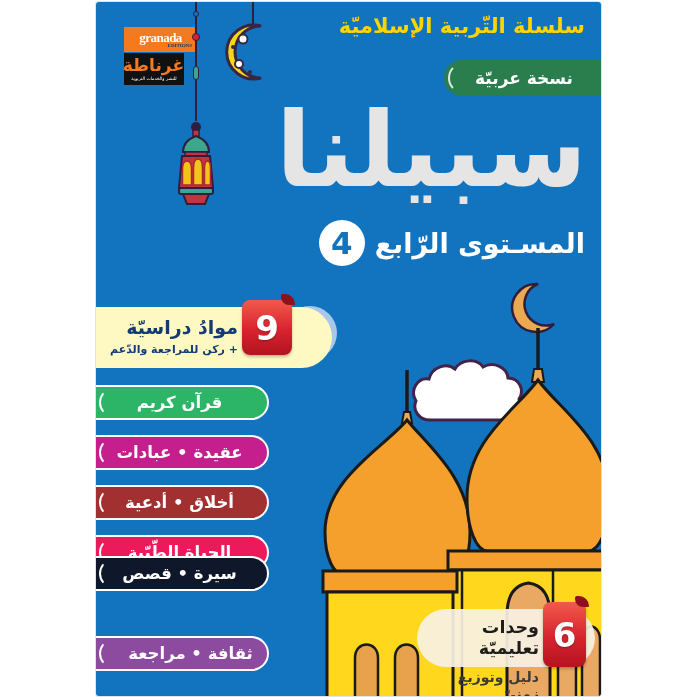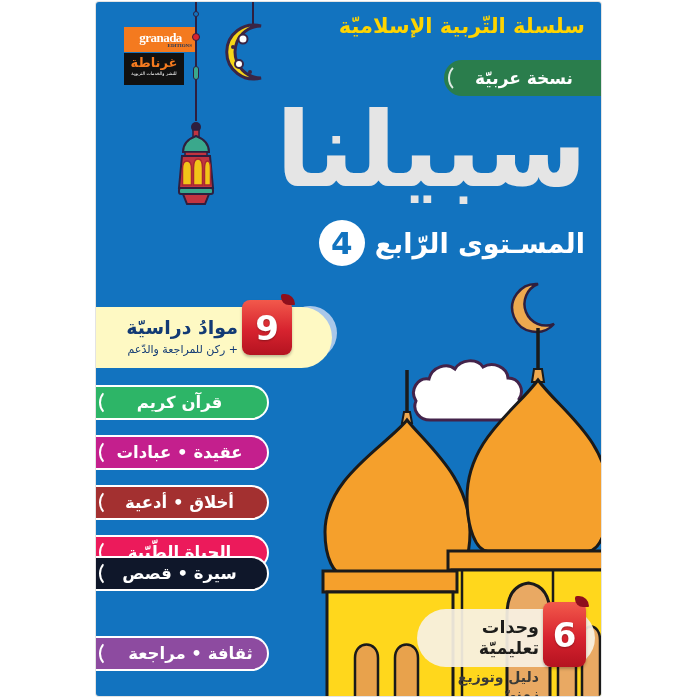--- a/index.html
+++ b/index.html
@@ -9,21 +9,21 @@
   .cover { position:absolute; left:96px; top:2px; width:505px; height:694px;
            border-radius:3px; overflow:hidden; box-shadow:0 0 0 1px #e3e3e3; }
 
   
   .logo-granada { position:absolute; left:28px; top:25px; width:73px; height:25px;
                   background:#f47a1f; color:#fff; text-align:center; line-height:1; padding-top:4px;font-family:Liberation Serif, serif; }
   .logo-granada .g-name { font-size:13px; font-weight:bold; letter-spacing:-0.5px; }
   .logo-granada .g-type { font-size:5px; color:#16355e; text-align:right; padding-right:5px; margin-top:-1px; font-weight:bold; }
   .logo-arabic { position:absolute; left:28px; top:51px; width:60px; height:32px;
                  background:#111111; text-align:center; padding-top:3px; line-height:1.15; }
-  .logo-arabic .a-name { font-size:13px; font-weight:bold; color:#f47a1f; }
+  .logo-arabic .a-name { font-size:17px; font-weight:bold; color:#f47a1f; }
   .logo-arabic .a-tag  { font-size:4.5px; color:#ffffff; }
 
   
   .string { position:absolute; top:0; width:2px; background:#2e1f3f; }
   .string-1 { left:99px; height:119px; }
   .string-2 { left:156px; height:24px; }
   .bead { position:absolute; left:50%; transform:translateX(-50%); border:1.5px solid #2e1f3f; }
   .bead-knot { top:9px;  width:6px;  height:6px;  border-radius:50%; background:#1273bf; }
   .bead-red  { top:31px; width:8px;  height:8px;  border-radius:50%; background:#d7232f; }
   .bead-teal { top:64px; width:6px;  height:14px; border-radius:4px; background:#3aa88c; }
@@ -53,21 +53,21 @@
             display:flex; align-items:center; justify-content:center; z-index:3; }
   .ribbon::before { content:""; position:absolute; top:-6px; right:-3px; width:14px; height:11px;
             background:#8f0f1c; border-radius:2px 10px 1px 8px; z-index:-1; }
   .ribbon .num { color:#ffffff; font-weight:800; font-size:34px; text-shadow:0 1px 2px rgba(0,0,0,.3); }
 
   
   .subjects-badge { position:absolute; left:0; top:305px; width:236px; height:61px;
                     border-radius:0 31px 31px 0; z-index:2; }
   .subjects-badge .texts { position:absolute; left:6px; top:9px; width:136px; text-align:right; line-height:1.25; }
   .subjects-label { font-size:19px; font-weight:bold; }
-  .subjects-sub   { font-size:11px; font-weight:normal; margin-top:3px; }
+  .subjects-sub   { font-size:11px; font-weight:bold; margin-top:3px; }
   .ribbon-9 { left:146px; top:-7px; width:50px; height:55px; }
 
   
   .pill { position:absolute; left:0; width:173px; height:35px; border:2.5px solid #ffffff; border-left:none;
           border-radius:0 18px 18px 0; display:flex; align-items:center; justify-content:center;
           padding-left:10px; padding-right:14px; z-index:2; }
   .pill::before { content:""; position:absolute; left:3px; top:2px; bottom:2px; width:20px;
           border:2.5px solid transparent; border-left-color:#ffffff; border-radius:50%; }
   .pill span { color:#ffffff; font-size:16.5px; font-weight:bold; white-space:nowrap; }
 

